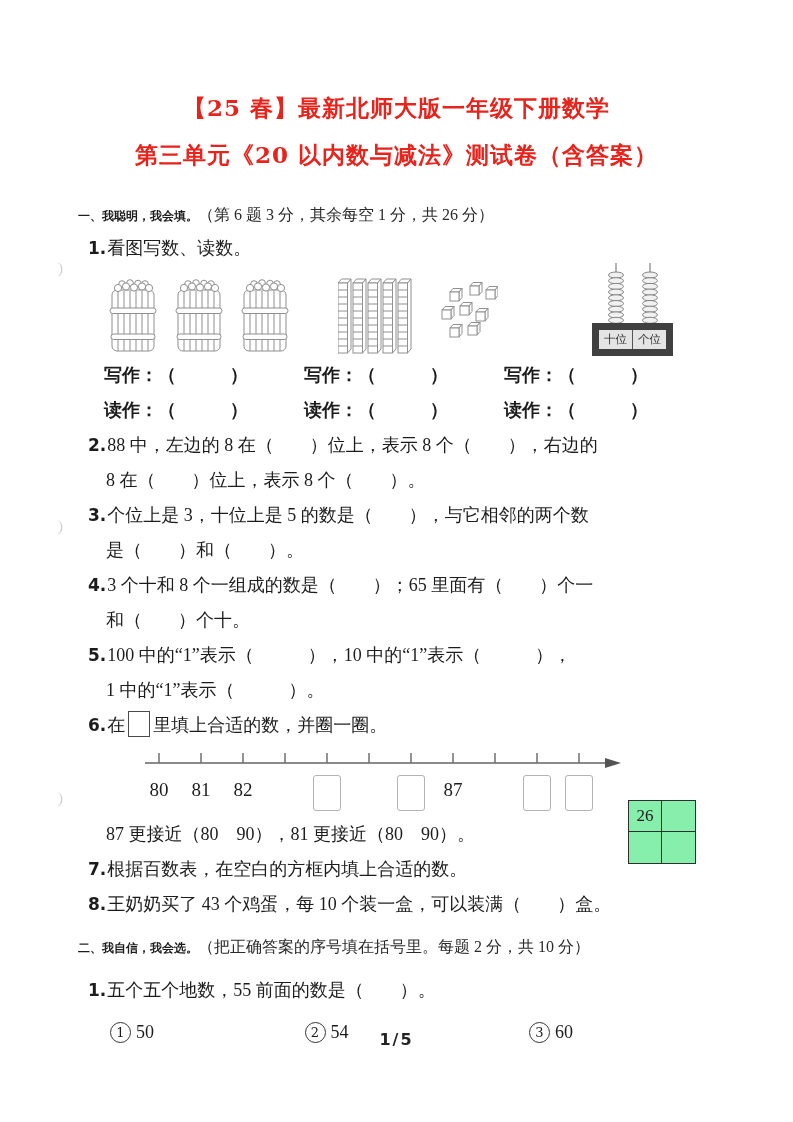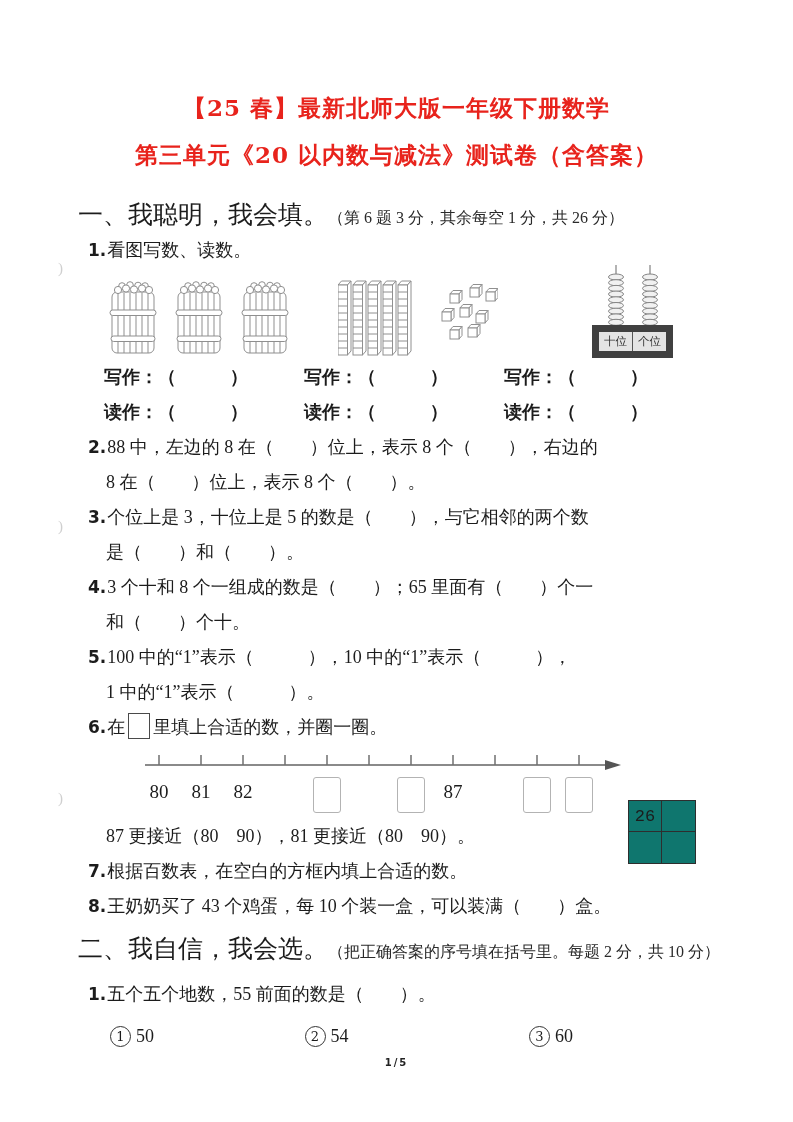--- a/index.html
+++ b/index.html
@@ -6,21 +6,21 @@
   body{
     width:793px;height:1122px;background:#ffffff;position:relative;overflow:hidden;
     font-family:"Liberation Serif",serif;color:#1c1c1c;
   }
   .page{position:absolute;inset:0;}
   
   .title{margin-top:84px;text-align:center;font-weight:bold;font-size:23px;line-height:47px;
          font-family:"DejaVu Serif",serif;letter-spacing:1px;}
   
   .sec-head{margin:22px 0 0 78px;font-size:17px;line-height:30px;white-space:nowrap;}
-  .sec-head .b{font-family:"DejaVu Sans",sans-serif;font-weight:normal;font-size:25px;}
+  .sec-head .b{font-family:"DejaVu Sans",sans-serif;font-weight:bold;font-size:12px;}
   .sec-head .n{font-size:16px;color:#2a2a2a;margin-top:40px;}
   
   .line{font-size:18px;line-height:35px;white-space:nowrap;}
   .l1{margin-left:88px;}
   .l2{margin-left:106px;}
   .qnum{font-family:"DejaVu Sans",sans-serif;font-weight:bold;font-size:17px;margin-right:1px;}
   
   .figs{display:flex;align-items:flex-end;margin:4px 0 2px 108px;height:86px;}
   .fig-bundles{display:flex;gap:14px;width:204px;}
   .fig-blocks{margin-left:26px;}
@@ -36,34 +36,34 @@
               vertical-align:-6px;margin:0 3px;background:#fff;}
   
   .nl-wrap{margin:6px 0 0 145px;height:26px;}
   .nl-slots{display:flex;margin-left:138px;height:42px;align-items:flex-start;}
   .nl-slot{width:42px;text-align:left;font-size:19px;line-height:30px;display:flex;
            justify-content:center;align-items:flex-start;}
   .nl-box{width:26px;height:34px;border:1.4px solid #b3b3b3;border-radius:3px;background:#fff;}
   
   .hc-grid{position:absolute;left:628px;top:800px;width:66px;height:62px;
            border:1.6px solid #2e2e2e;display:grid;grid-template-columns:1fr 1fr;grid-template-rows:1fr 1fr;
-           background:#0f766e;font-family:Liberation Mono, monospace;}
+           background:#86efac;}
   .hc-cell{font-size:17px;display:flex;align-items:center;justify-content:center;}
   .hc-cell:nth-child(1),.hc-cell:nth-child(3){border-right:1.2px solid #2e2e2e;}
   .hc-cell:nth-child(1),.hc-cell:nth-child(2){border-bottom:1.2px solid #2e2e2e;}
   
   .opts{margin:8px 0 0 110px;font-size:18px;line-height:32px;white-space:nowrap;}
   .opt{display:inline-block;}
   .opt1{width:190px;}.opt2{width:220px;}
   .circ{display:inline-block;width:19px;height:19px;border:1.3px solid #333;border-radius:50%;
         text-align:center;line-height:19px;font-size:13px;margin-right:5px;vertical-align:1px;
         font-family:"DejaVu Serif",serif;}
   
   .pagenum{position:absolute;left:0;top:1030px;width:100%;text-align:center;
-           font-family:"DejaVu Sans",sans-serif;font-weight:bold;font-size:10px;letter-spacing:2px;color:#222;margin-top:27px;}
+           font-family:"DejaVu Sans",sans-serif;font-weight:bold;font-size:16px;letter-spacing:2px;color:#222;}
   
   .artifact{position:absolute;left:58px;color:#cfcfcf;font-size:15px;}
   svg{display:block;}
 </style>
 </head>
 <body>
 
 <svg width="0" height="0" style="position:absolute" aria-hidden="true">
   <defs>
     <g id="bundle" stroke="#8f8f8f" stroke-width="1" fill="#ffffff">

